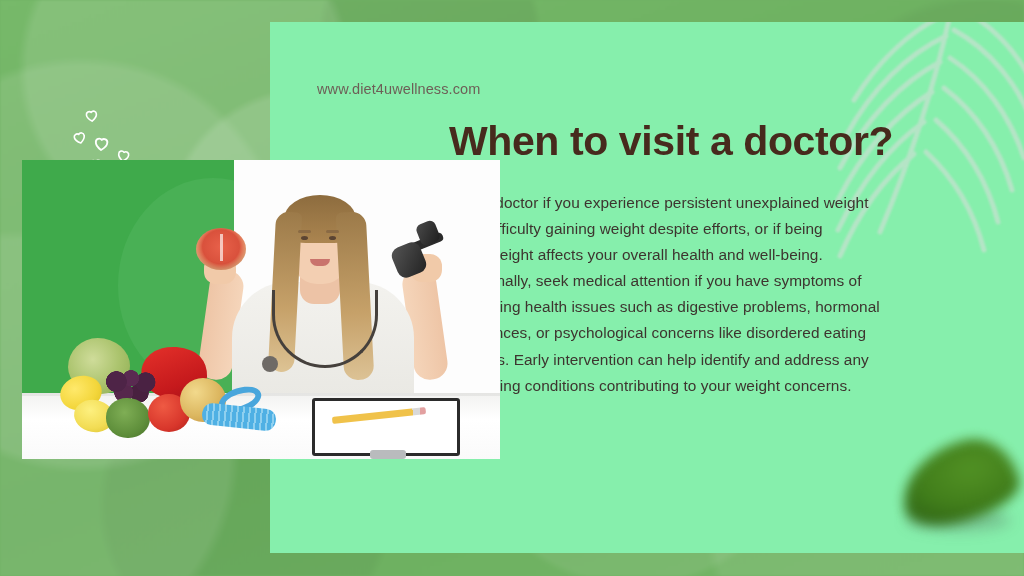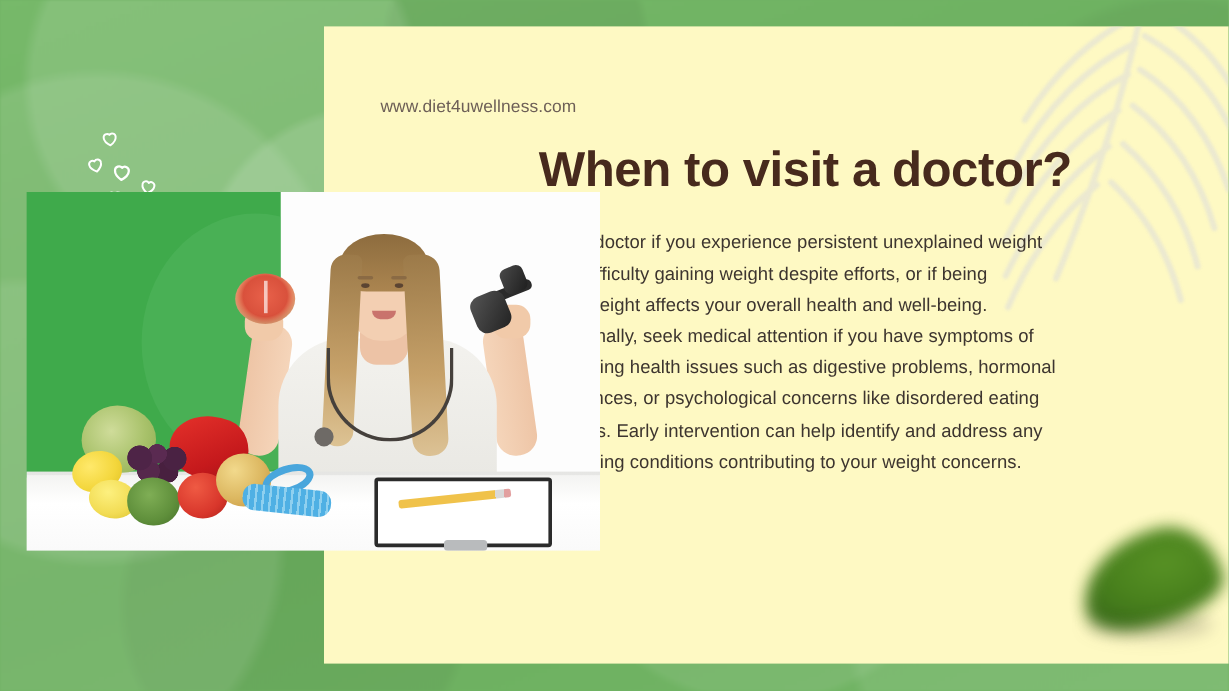--- a/index.html
+++ b/index.html
@@ -29,21 +29,21 @@
       radial-gradient(circle at 88% 90%, rgba(255,255,255,.08) 0 18%, transparent 19%),
       radial-gradient(circle at 96% 30%, rgba(0,0,0,.04)       0 16%, transparent 17%),
       linear-gradient(160deg,#77b96a 0%,#6aae5d 55%,#74b667 100%);
     filter:blur(1px);
   }
 
   
   #card {
     position:absolute;
     left:270px; top:22px; width:754px; height:531px;
-    background:#fef9c3;
+    background:#86efac;
     overflow:hidden;
   }
 
   
   #site-url {
     position:absolute; left:47px; top:59px;
     font-size:14.5px; color:#6d5f57; letter-spacing:.1px;
     white-space:nowrap;
   }
 

